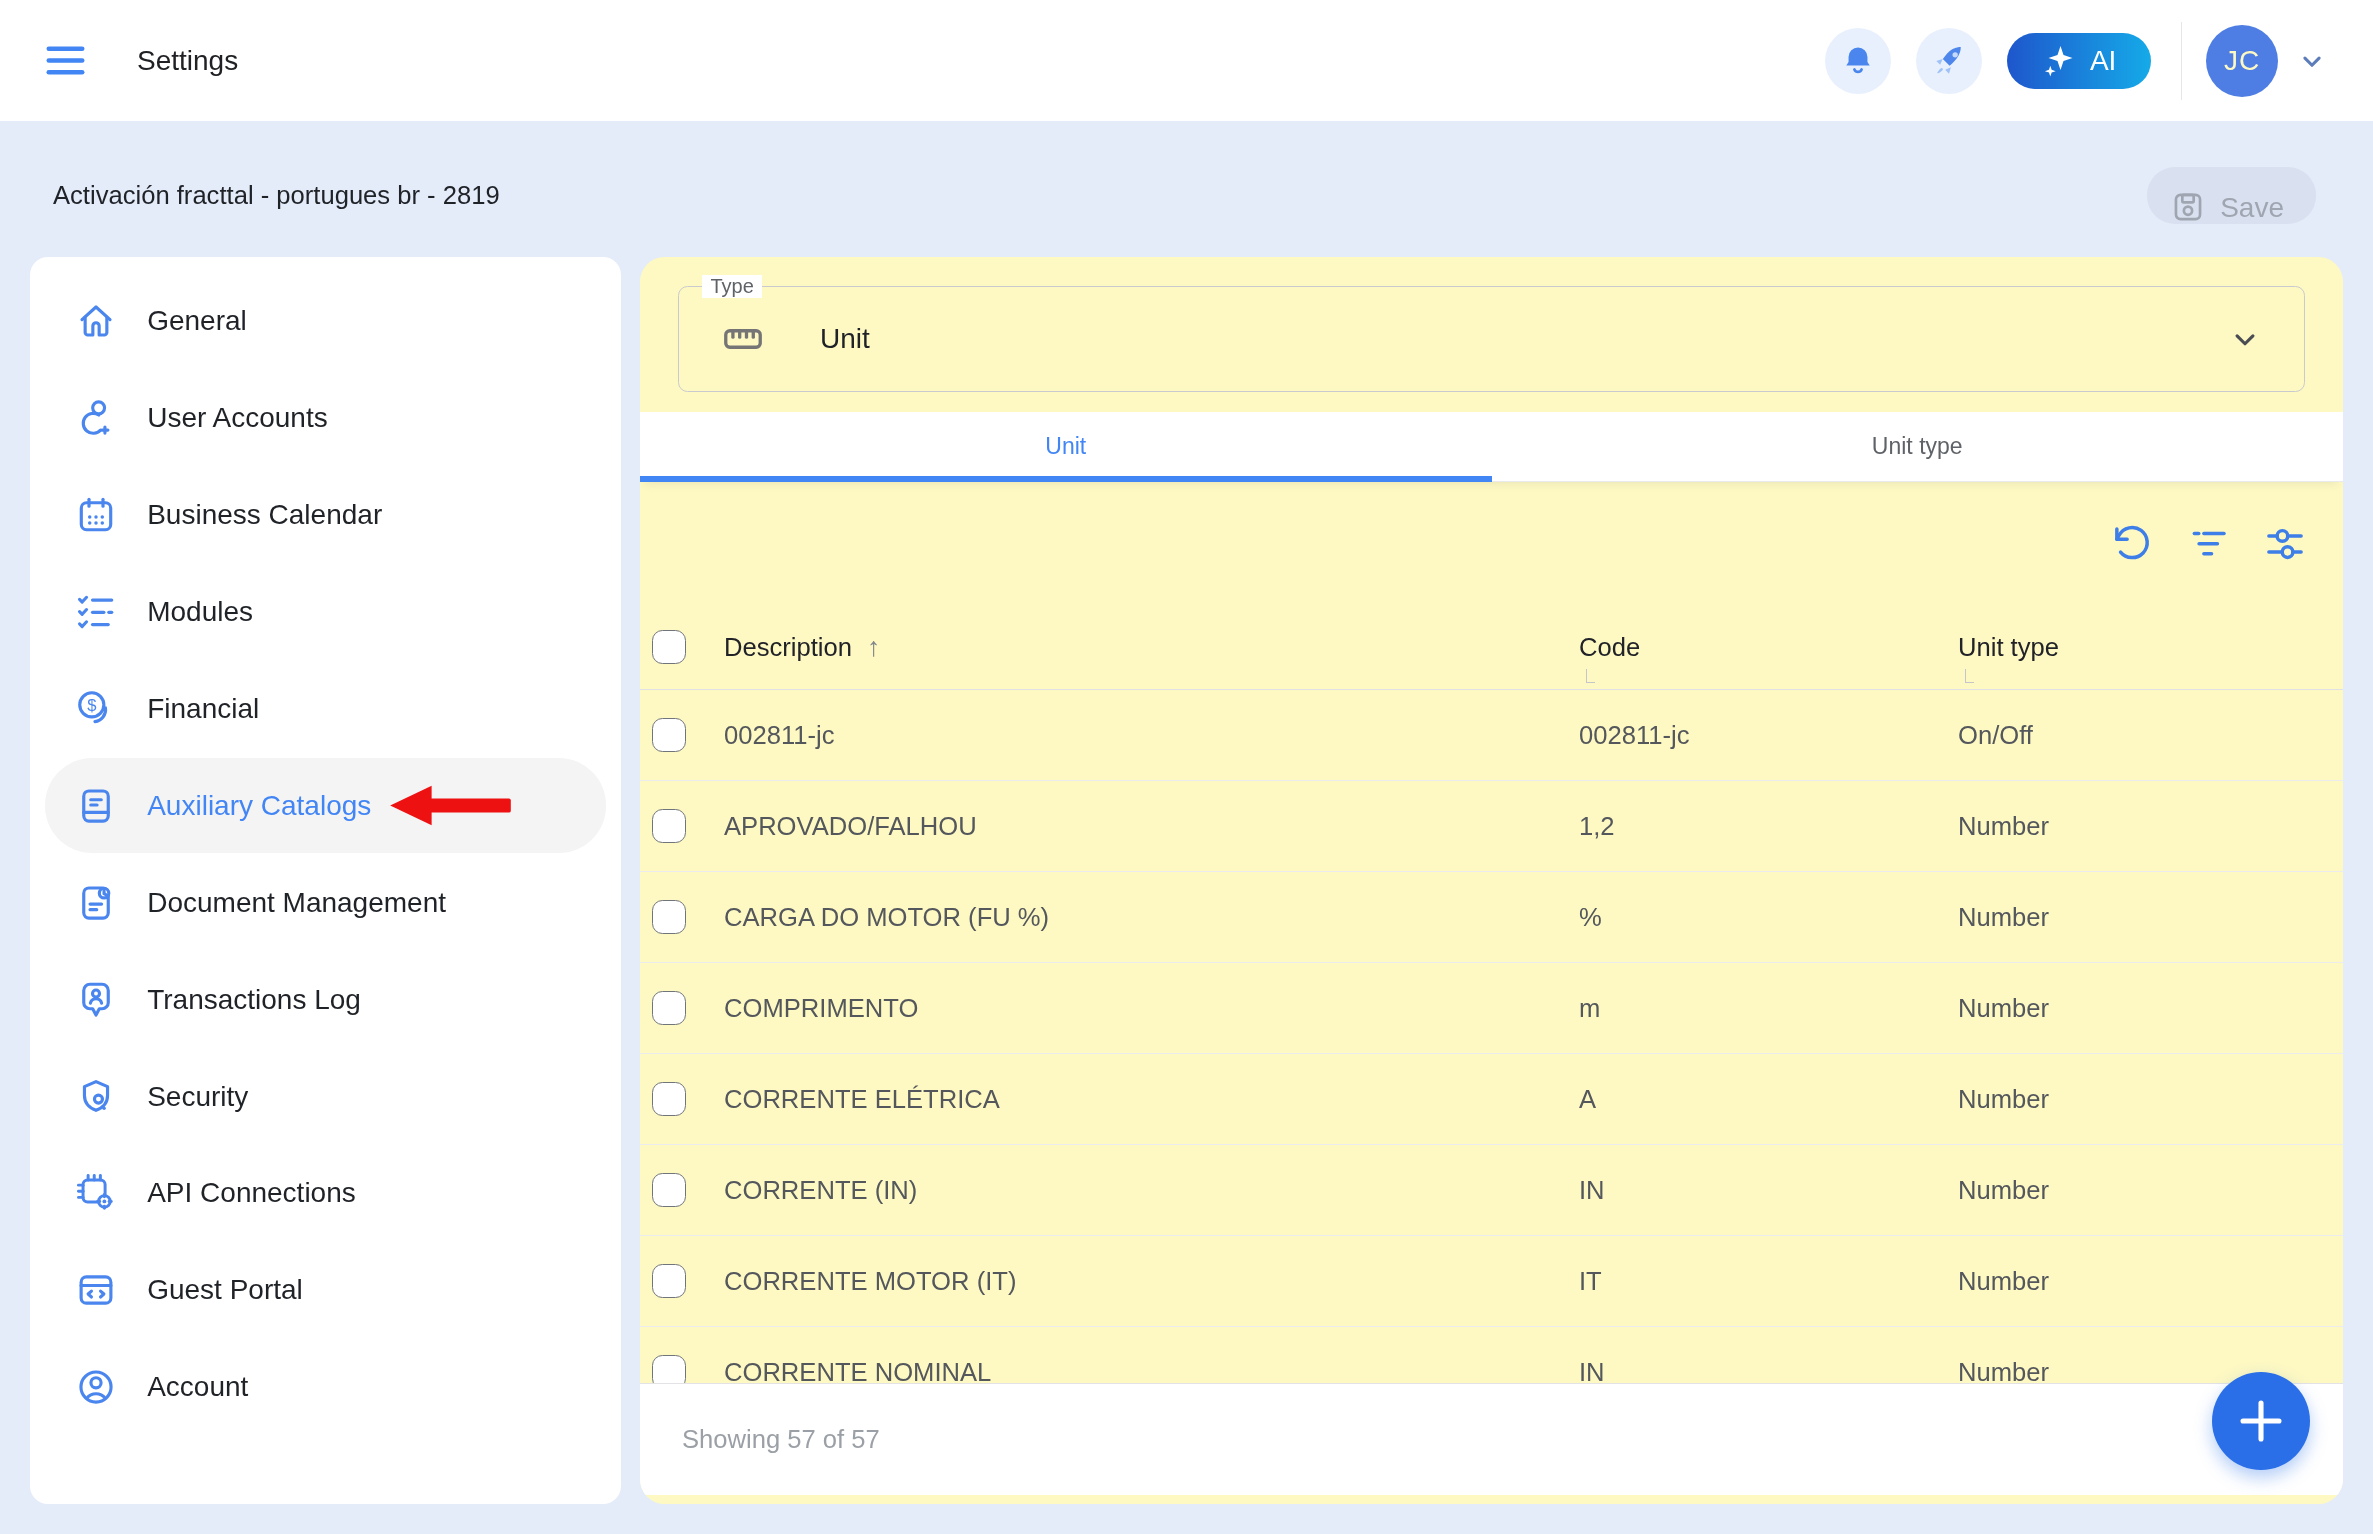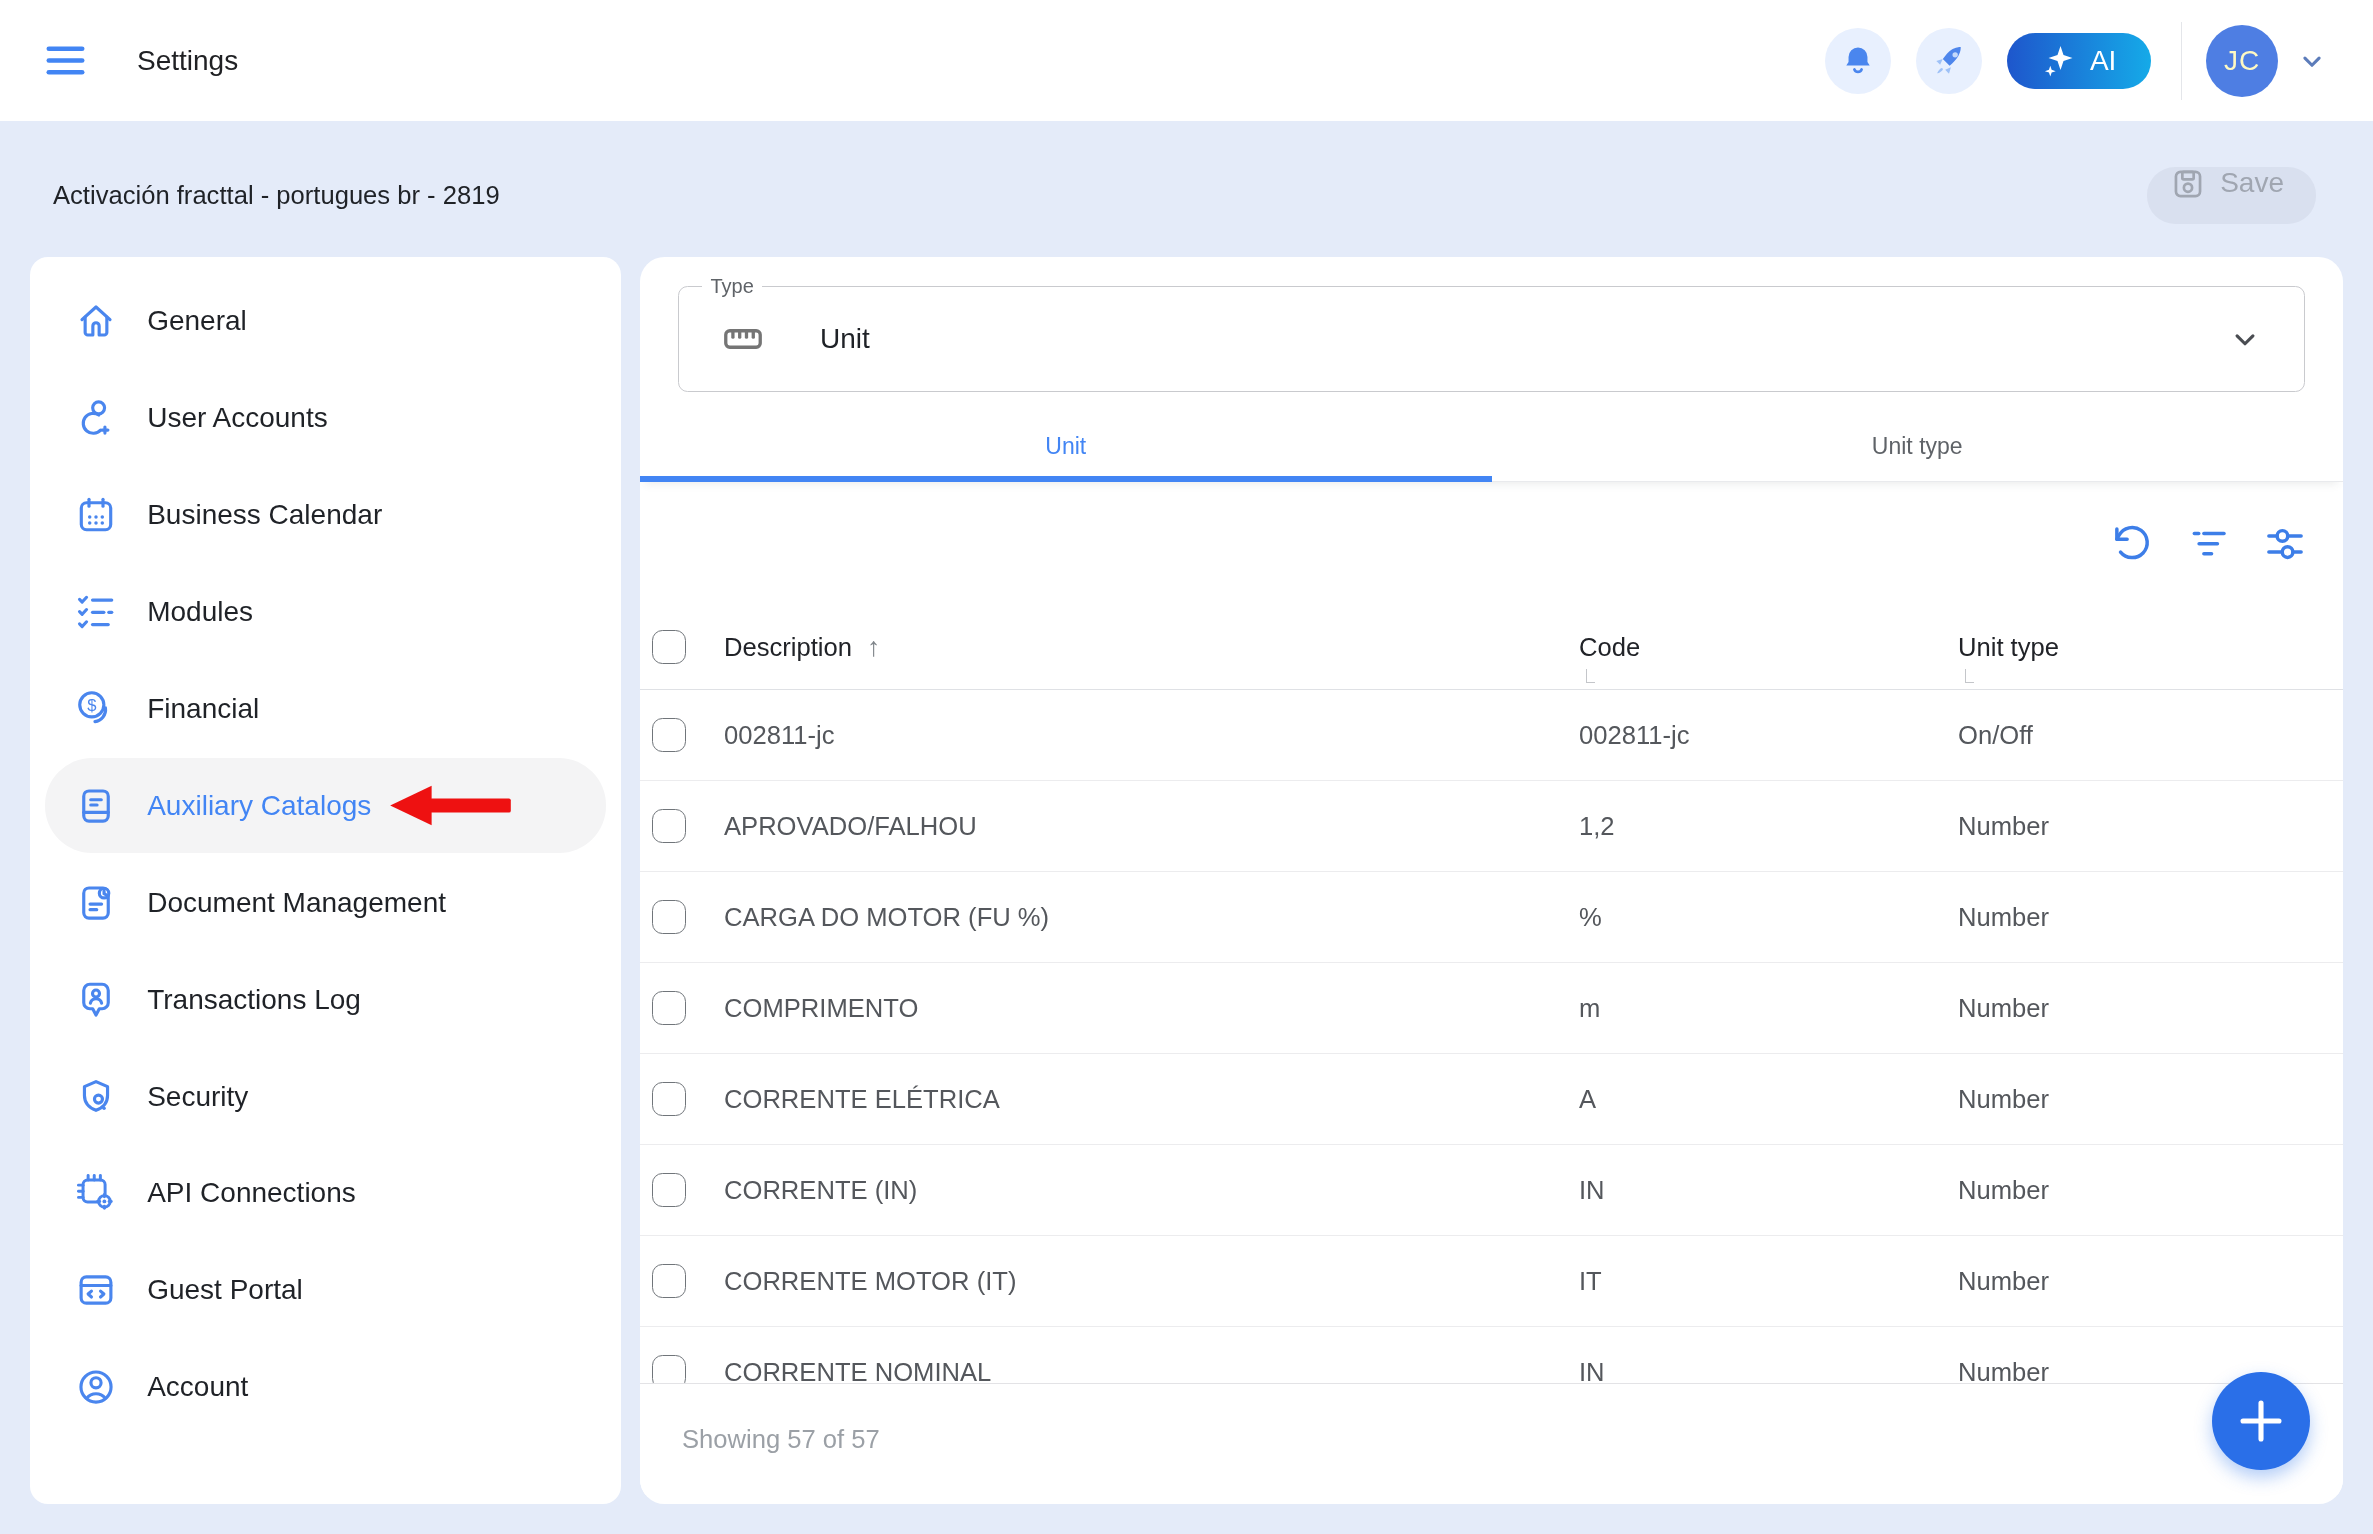--- a/index.html
+++ b/index.html
@@ -47,21 +47,21 @@
   .subheader {
     height:136px; display:flex; align-items:center;
     padding:12px 57px 0 53px;
   }
   .subheader-title { font-size:25.6px; color:#1F2227; }
   .subheader-spacer { flex:1; }
   .save-button {
     height:57px; border-radius:28px; border:none;
     background:#D9E0EF; color:#A0A6B1;
     font-size:28px; font-family:inherit;
-    display:flex; align-items:flex-start; gap:15px;
+    display:flex; align-items:flex-end; gap:15px;
     padding:0 32px 0 24.6px; cursor:default;
   }
   
   .content { position:relative; height:1278px; }
   .sidebar {
     position:absolute; left:30px; top:0; width:591px; height:1247px;
     background:#fff; border-radius:18px; padding:15px 7.6px;
   }
   .side-item {
     height:95px; margin:1.9px 7.6px; border-radius:47px;
@@ -69,21 +69,21 @@
     cursor:pointer; position:relative;
   }
   .side-item.selected { background:#F4F4F5; }
   .side-icon { width:42px; height:42px; flex:none; display:flex; color:#4A86EE; }
   .side-label { margin-left:30px; font-size:28px; color:#1F2227; white-space:nowrap; }
   .side-item.selected .side-label { color:#4285F4; }
   .red-arrow { margin-left:19px; display:flex; flex:none; }
   
   .panel {
     position:absolute; left:640px; top:0; width:1703px; height:1247px;
-    background:#ffffff; border-radius:24.6px; overflow:hidden;
+    background:#fef9c3; border-radius:24.6px; overflow:hidden;
   }
   .type-field {
     position:relative; margin:29px 38px 0 38px; height:106px;
     border:0.9px solid #C9CACE; border-radius:9.5px;
     display:flex; align-items:center; padding:0 40px 0 42px;
   }
   .type-legend {
     position:absolute; top:-12.3px; left:23px; background:#fff;
     padding:0 8.5px; font-size:20px; color:#5F6368;
   }

